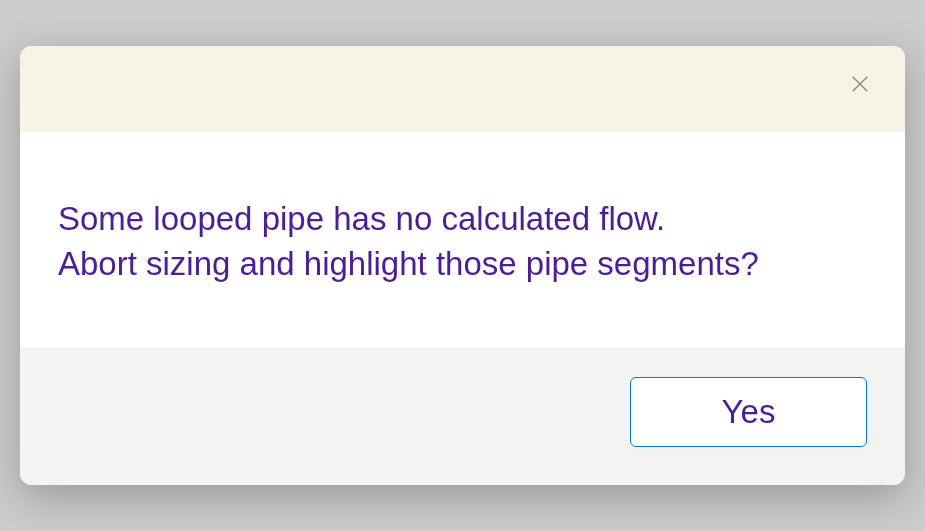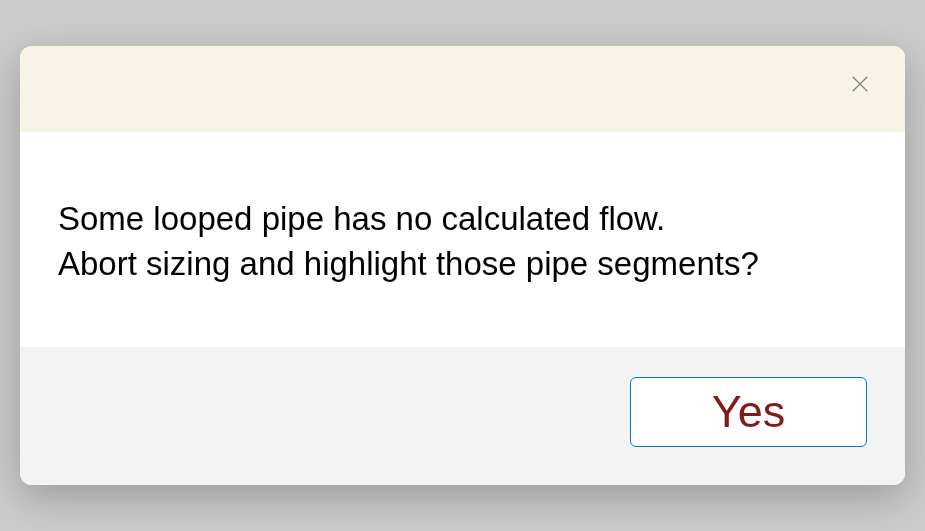--- a/index.html
+++ b/index.html
@@ -51,41 +51,41 @@
       stroke: currentColor;
       stroke-width: 1.5;
     }
     .dialog-body {
       background: #ffffff;
       padding: 65px 38px 60px 38px;
     }
     .dialog-message {
       font-size: 33px;
       line-height: 1.35;
-      color: #000000;
+      color: #4c1d95;
       font-weight: 400;
       white-space: pre-line;
     }
     .dialog-footer {
       background: #f3f3f3;
       padding: 30px 38px 38px 38px;
       display: flex;
       justify-content: flex-end;
       gap: 22px;
     }
     .btn {
       min-width: 237px;
       height: 70px;
-      font-size: 45px;
+      font-size: 33px;
       font-family: inherit;
       background: #ffffff;
       border: 1px solid #cfcfcf;
       border-radius: 6px;
       cursor: pointer;
-      color: #7f1d1d;
+      color: #4c1d95;
     }
     .btn-primary {
       border: 1.5px solid #0078d4;
     }
   </style>
 </head>
 <body>
 
 <div class="dialog">
   <div class="dialog-header">

